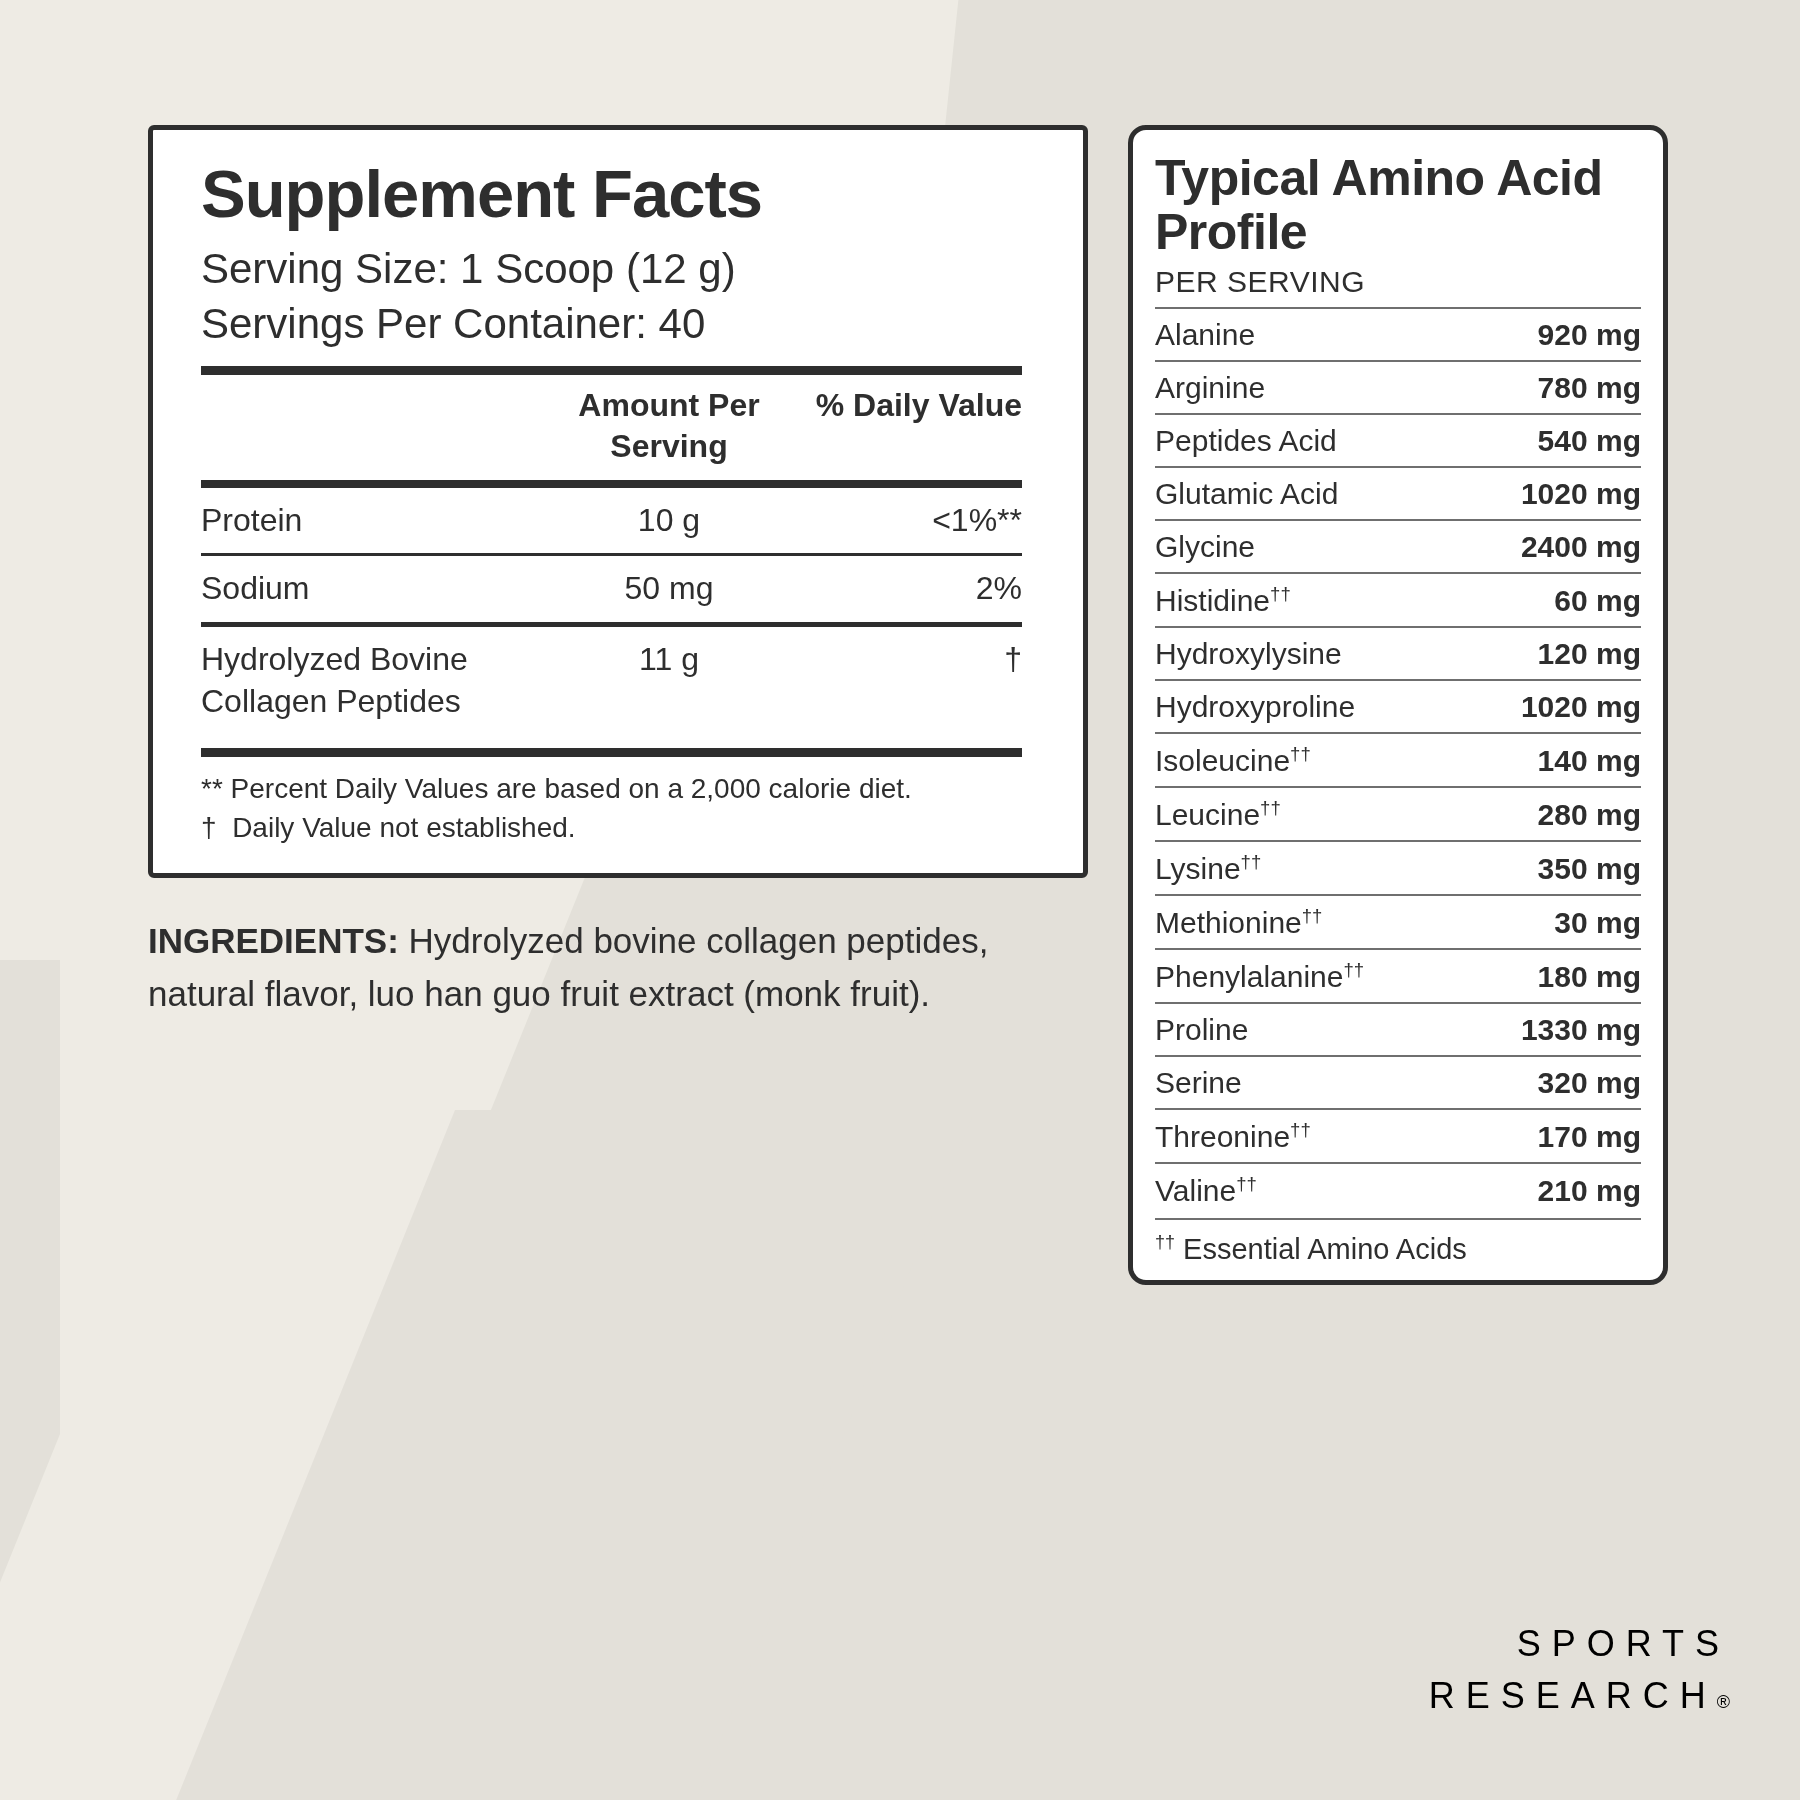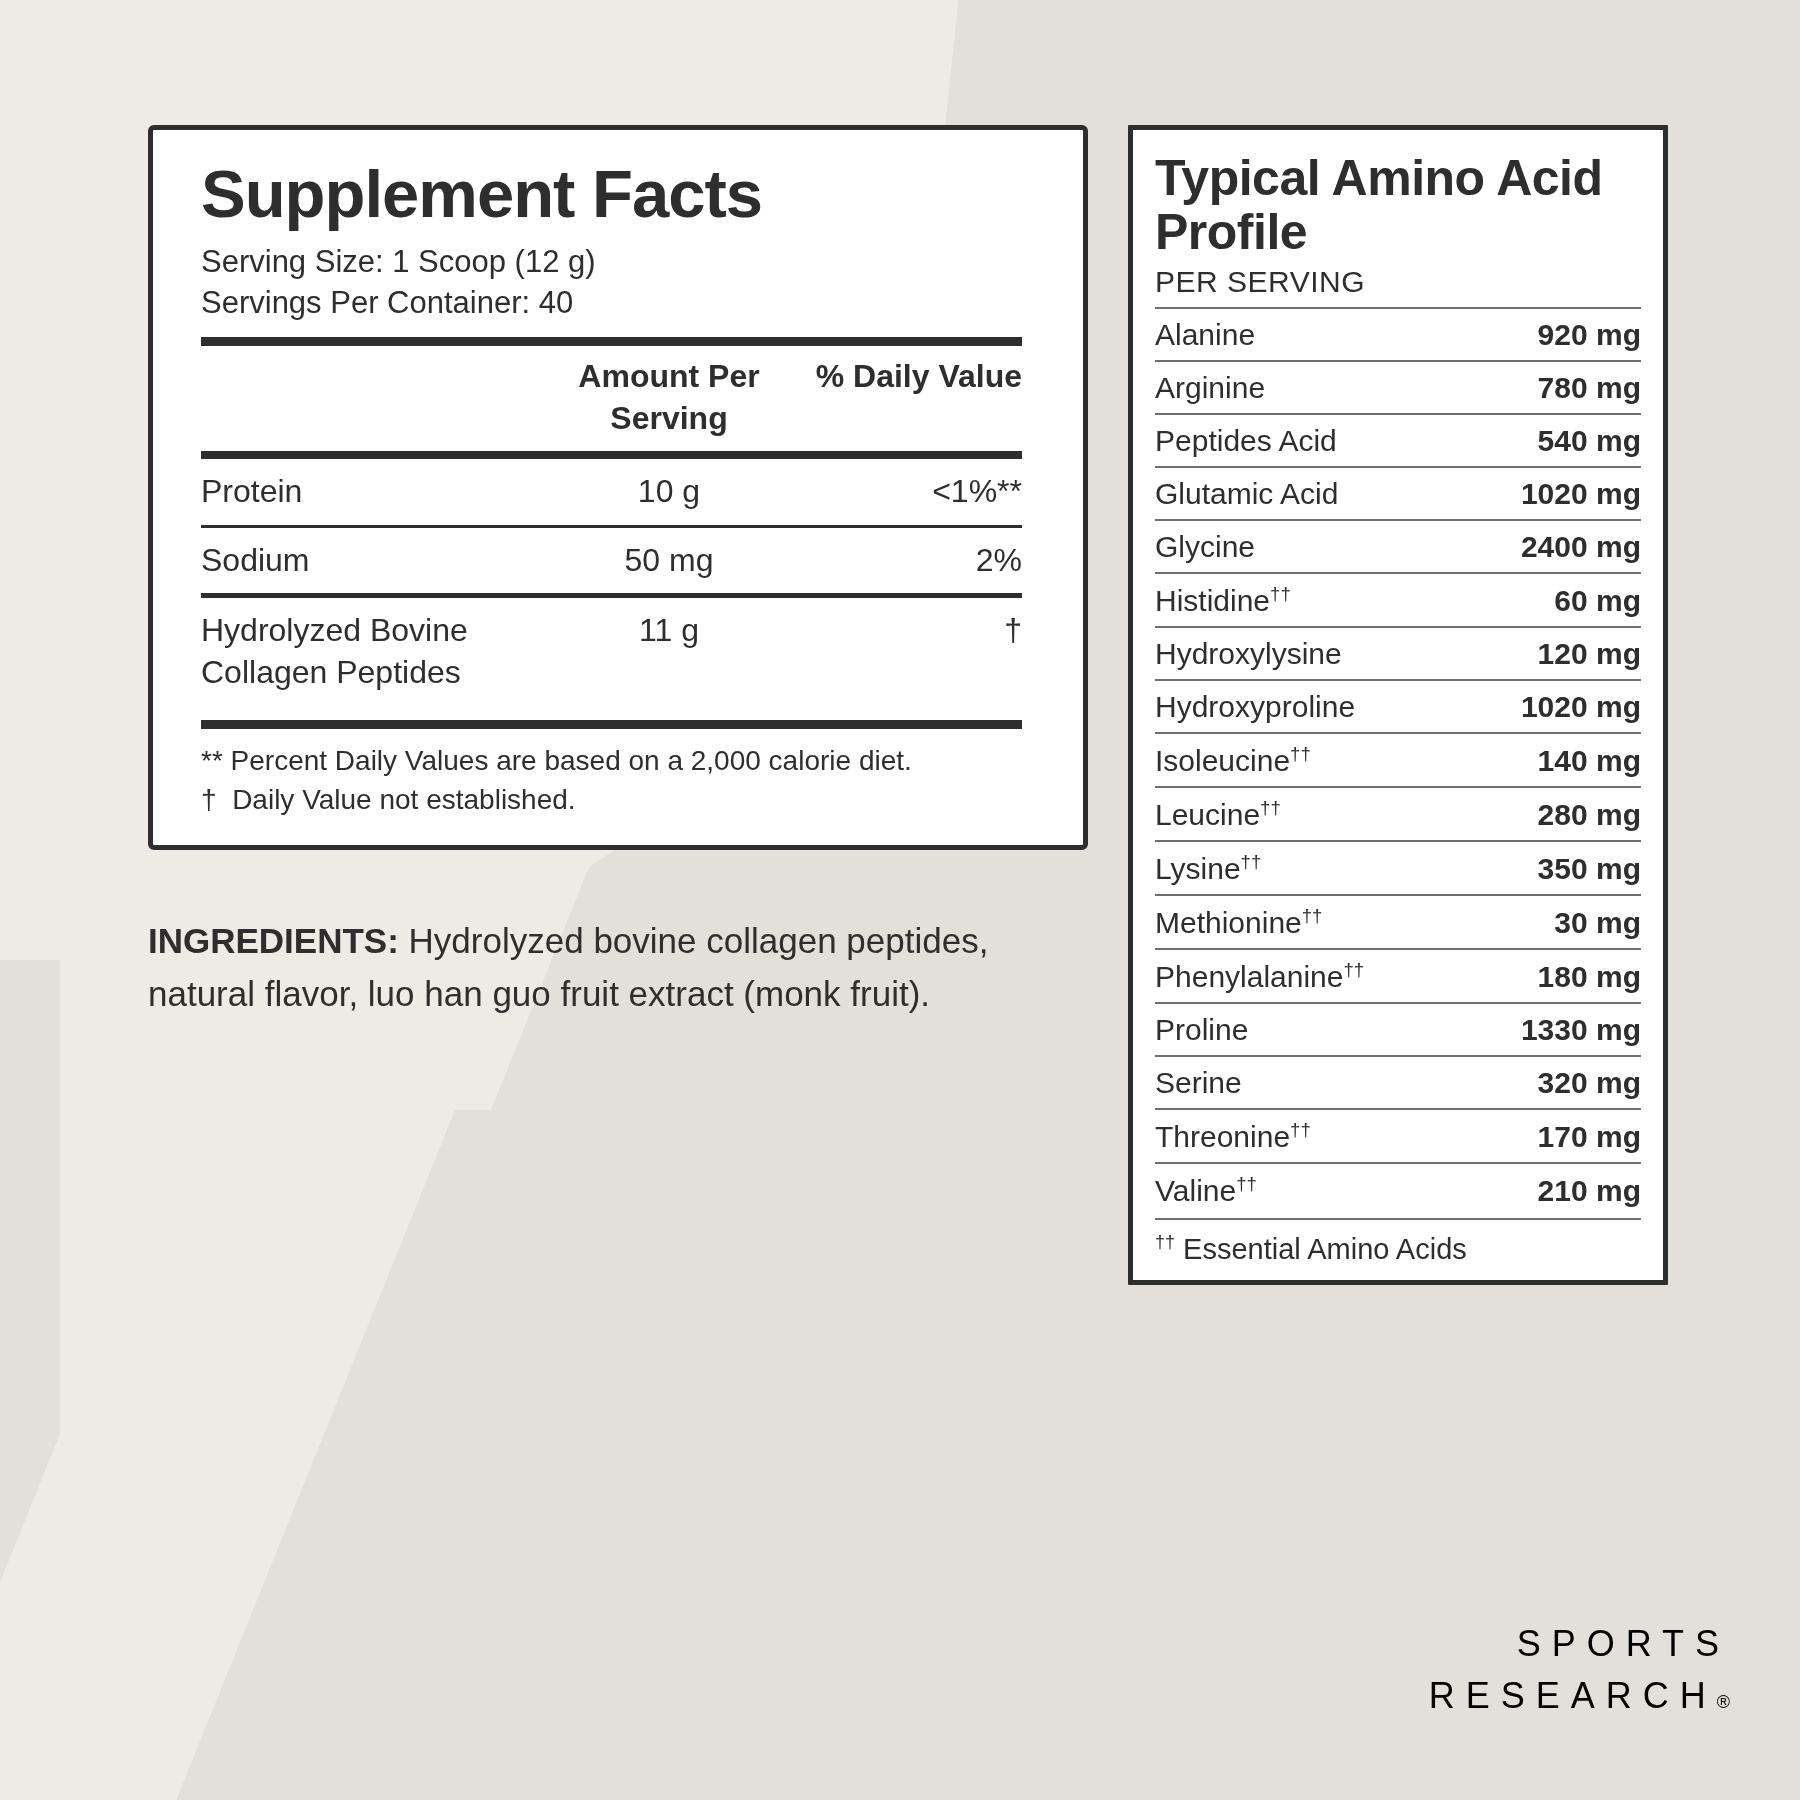--- a/index.html
+++ b/index.html
@@ -93,21 +93,21 @@
     padding: 22px 43px 26px 30px;
   }
   .sf-title {
     font-size: 67px;
     font-weight: 700;
     letter-spacing: -1px;
     line-height: 1.08;
     margin: 6px 0 12px 18px;
   }
   .sf-serving {
-    font-size: 31px;
+    font-size: 42px;
     line-height: 1.3;
     margin-left: 18px;
   }
   .rule-thick {
     height: 9px;
     background: #2e2e2e;
     margin: 14px 18px 0 18px;
   }
   .rule-thin {
     height: 3px;
@@ -173,21 +173,21 @@
   }
 
   
   .aa-panel {
     position: absolute;
     left: 1128px;
     top: 125px;
     width: 540px;
     background: #ffffff;
     border: 5px solid #2e2e2e;
-    border-radius: 1px;
+    border-radius: 18px;
     box-sizing: border-box;
     padding: 20px 22px 14px 22px;
   }
   .aa-title {
     font-size: 50px;
     font-weight: 700;
     line-height: 1.07;
     letter-spacing: -0.5px;
     margin: 2px 0 6px 0;
   }

